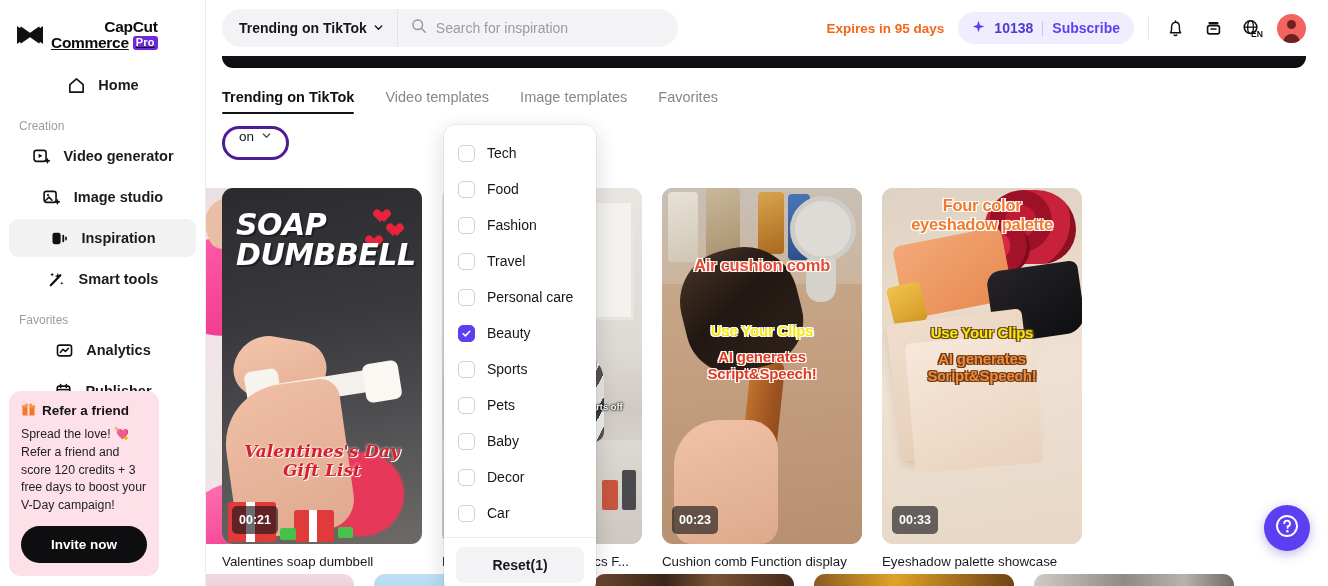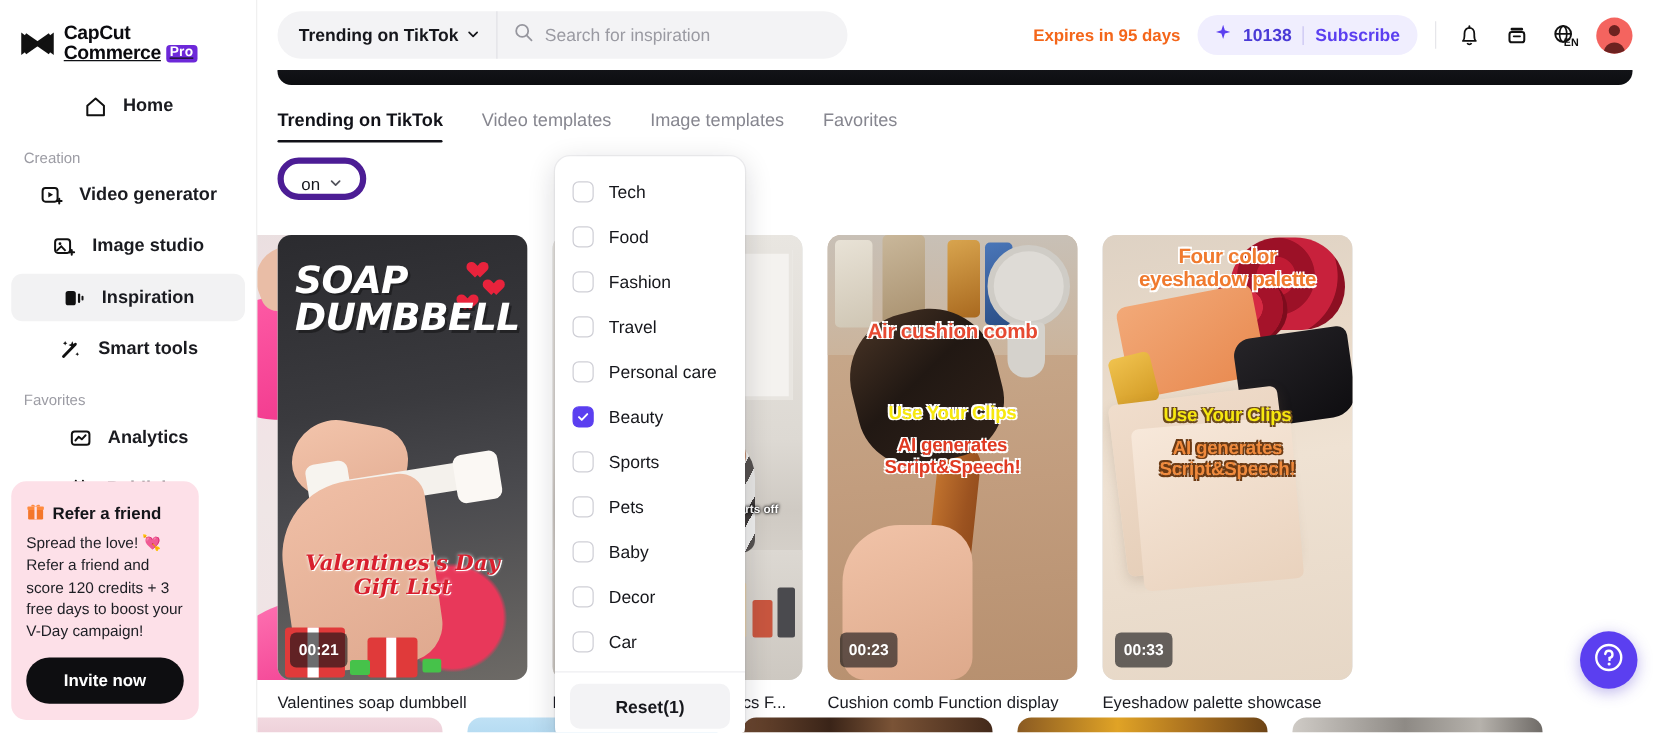--- a/index.html
+++ b/index.html
@@ -16,21 +16,21 @@
   .sidebar {
     width: 206px; height: 586px; flex: 0 0 206px;
     background: #ffffff;
     border-right: 1px solid #ececec;
     position: relative;
     padding: 0 9px;
   }
   .logo-row { display: flex; align-items: center; gap: 7px; padding: 14px 0 0 7px; height: 56px; }
   .logo-mark { width: 28px; height: 22px; flex: 0 0 28px; position: relative; }
   .logo-text { display: flex; flex-direction: column; line-height: 1.02; }
-  .logo-l1 { font-size: 15.5px; font-weight: bold; letter-spacing: -0.3px; color: #0b0b0f; }
+  .logo-l1 { font-size: 15.5px; font-weight: bold; letter-spacing: -0.3px; color: #0b0b0f; text-align: right; }
   .logo-l2row { display: flex; align-items: center; gap: 4px; text-decoration: underline; }
   .logo-l2 { font-size: 15.5px; font-weight: bold; letter-spacing: -0.3px; color: #0b0b0f; }
   .pro-badge {
     background: #6d28d9; color: #fff; font-size: 11px; font-weight: bold;
     border-radius: 3px; padding: 1px 3px 1.5px; letter-spacing: .2px;
   }
 
   .nav-item {
     display: flex; align-items: center; gap: 12px;
     height: 38px; padding: 0 10px; border-radius: 9px;
@@ -41,21 +41,21 @@
   .nav-item .ic { width: 20px; height: 20px; flex: 0 0 20px; display: flex; align-items: center; justify-content: center; }
   .nav-group-label {
     font-size: 12px; color: #9c9ca4; font-weight: normal;
     padding: 0 10px; margin-top: 15px; margin-bottom: 4px;
   }
   .nav-home { margin-top: 10px; }
 
   
   .referral {
     position: absolute; left: 9px; bottom: 10px; width: 150px;
-    background: #fde0e8; border-radius: 12px; padding: 17px 12px 13px;
+    background: #fde0e8; border-radius: 12px; padding: 11px 12px 13px;
   }
   .ref-title { display: flex; align-items: center; gap: 6px; font-size: 13.5px; font-weight: bold; color: #14151a; }
   .ref-body { font-size: 12.3px; line-height: 1.45; color: #1d1e24; margin-top: 6px; }
   .ref-btn {
     margin-top: 11px; width: 100%; height: 37px; border: none; border-radius: 19px;
     background: #0e0e11; color: #fff; font-size: 13.5px; font-weight: bold;
     font-family: inherit; cursor: pointer;
   }
 
   
@@ -117,22 +117,22 @@
   }
   .tab.active { color: #111218; font-weight: bold; }
   .tab.active:after {
     content: ""; position: absolute; left: 0; right: 0; bottom: 0; height: 2.5px;
     background: #111218; border-radius: 2px;
   }
 
   
   .filterbar { padding: 12px 16px 0; display: flex; gap: 10px; position: relative; z-index: 4; }
   .filter-pill {
-    height: 34px; border: 5px solid #4c1d95; border-radius: 17px;
-    display: flex; align-items: flex-end; gap: 7px; padding: 0 14px;
+    height: 34px; border: 3px solid #4c1d95; border-radius: 17px;
+    display: flex; align-items: flex-start; gap: 7px; padding: 0 14px;
     font-size: 13.5px; color: #16171c; cursor: pointer; background: #fff;
   }
 
   
   .dropdown {
     position: absolute; left: 238px; top: 125px; width: 152px;
     background: #fff; border-radius: 12px;
     box-shadow: 0 6px 22px rgba(18,18,30,.16), 0 0 0 1px rgba(20,20,35,.05);
     z-index: 60; padding: 10px 0 0; overflow: hidden;
   }

